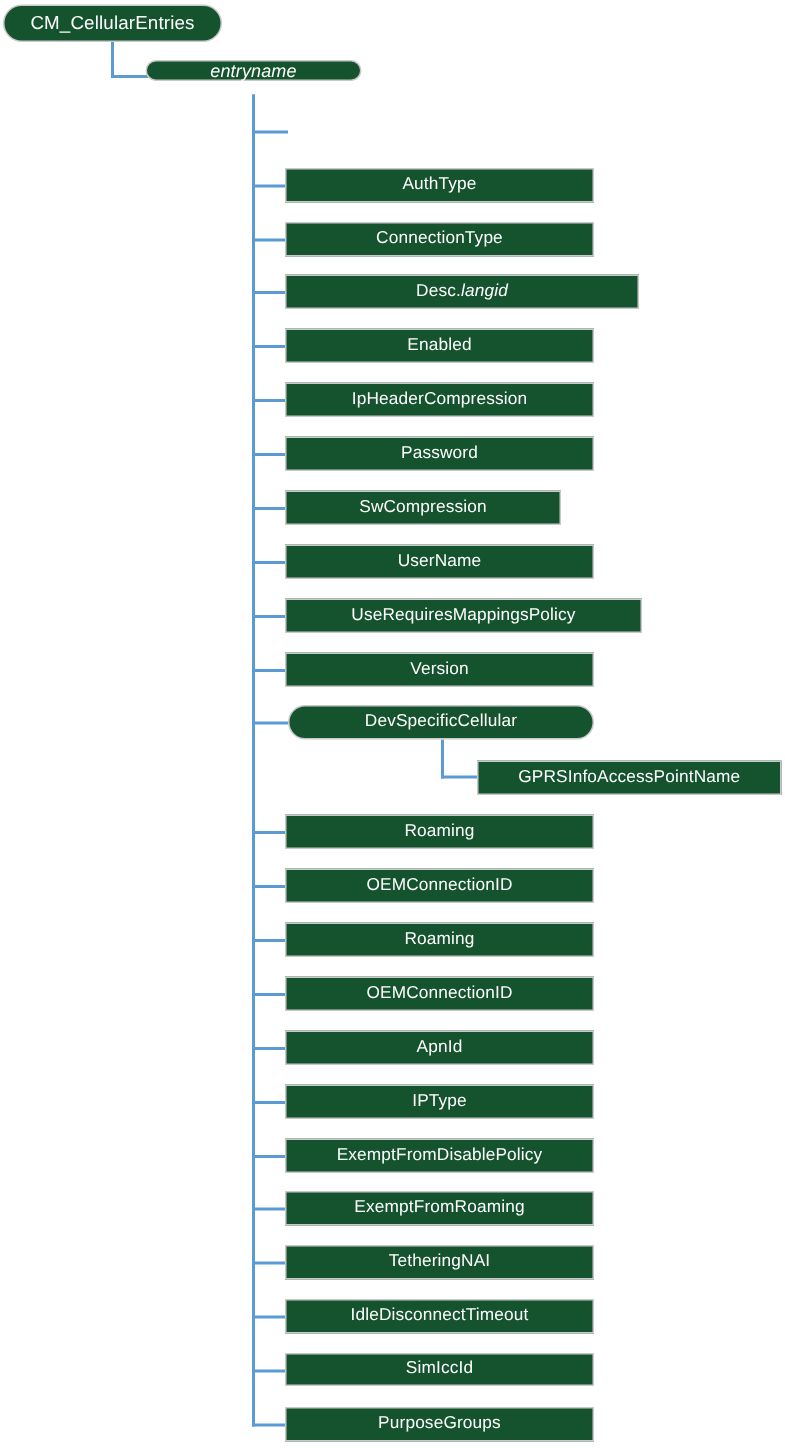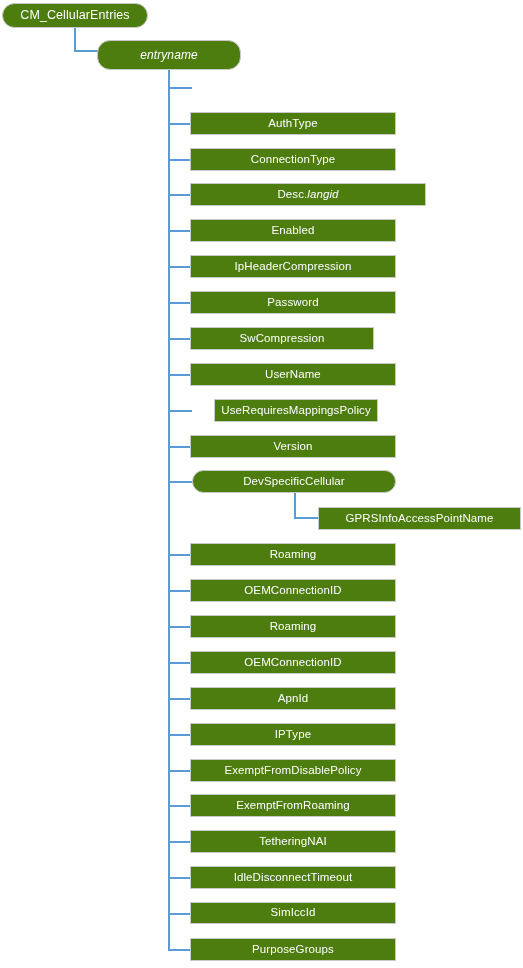--- a/index.html
+++ b/index.html
@@ -12,21 +12,21 @@
   }
   #diagram {
     position: relative;
     width: 523px;
     height: 968px;
     background: #ffffff;
     overflow: hidden;
   }
   .node {
     position: absolute;
-    background: #4d7c0f;
+    background: #14532d;
     border: 1px solid #c9c9c9;
     color: #ffffff;
     font-size: 11.5px;
     line-height: 1;
     display: flex;
     align-items: center;
     justify-content: center;
     box-sizing: border-box;
     text-align: center;
     white-space: nowrap;
@@ -85,21 +85,21 @@
   <div class="conn h" style="left:168px; top:841px; width:24px;"></div>
   <div class="conn h" style="left:168px; top:877px; width:24px;"></div>
   <div class="conn h" style="left:168px; top:913px; width:24px;"></div>
   <div class="conn h" style="left:168px; top:949px; width:24px;"></div>
 
   <div class="conn v" style="left:294px; top:493px; height:26px;"></div>
   <div class="conn h" style="left:294px; top:517px; width:25px;"></div>
 
   <div class="node pill" style="left:2px; top:3px; width:146px; height:25px; font-size:12.5px;">CM_CellularEntries</div>
 
-  <div class="node pill italic" style="left:97px; top:40px; width:144px; height:30px; font-size:12px;">entryname</div>
+  <div class="node pill italic" style="left:97px; top:40px; width:144px; height:14px; font-size:12px;">entryname</div>
 
 
   <div class="node" style="left:190px; top:112px; width:206px; height:23px;">AuthType</div>
 
   <div class="node" style="left:190px; top:148px; width:206px; height:23px;">ConnectionType</div>
 
   <div class="node" style="left:190px; top:183px; width:236px; height:23px;">
     <span class="lead">Desc.</span>
       <span class="ital">langid</span>
   </div>
@@ -107,21 +107,21 @@
   <div class="node" style="left:190px; top:219px; width:206px; height:23px;">Enabled</div>
 
   <div class="node" style="left:190px; top:255px; width:206px; height:23px;">IpHeaderCompression</div>
 
   <div class="node" style="left:190px; top:291px; width:206px; height:23px;">Password</div>
 
   <div class="node" style="left:190px; top:327px; width:184px; height:23px;">SwCompression</div>
 
   <div class="node" style="left:190px; top:363px; width:206px; height:23px;">UserName</div>
 
-  <div class="node" style="left:190px; top:399px; width:164px; height:23px;margin-left:24px;">UseRequiresMappingsPolicy</div>
+  <div class="node" style="left:190px; top:399px; width:238px; height:23px;">UseRequiresMappingsPolicy</div>
 
   <div class="node" style="left:190px; top:435px; width:206px; height:23px;">Version</div>
 
   <div class="node pill" style="left:192px; top:470px; width:204px; height:23px;">DevSpecificCellular</div>
 
   <div class="node" style="left:318px; top:507px; width:203px; height:23px;">GPRSInfoAccessPointName</div>
 
   <div class="node" style="left:190px; top:543px; width:206px; height:23px;">Roaming</div>
 
   <div class="node" style="left:190px; top:579px; width:206px; height:23px;">OEMConnectionID</div>

